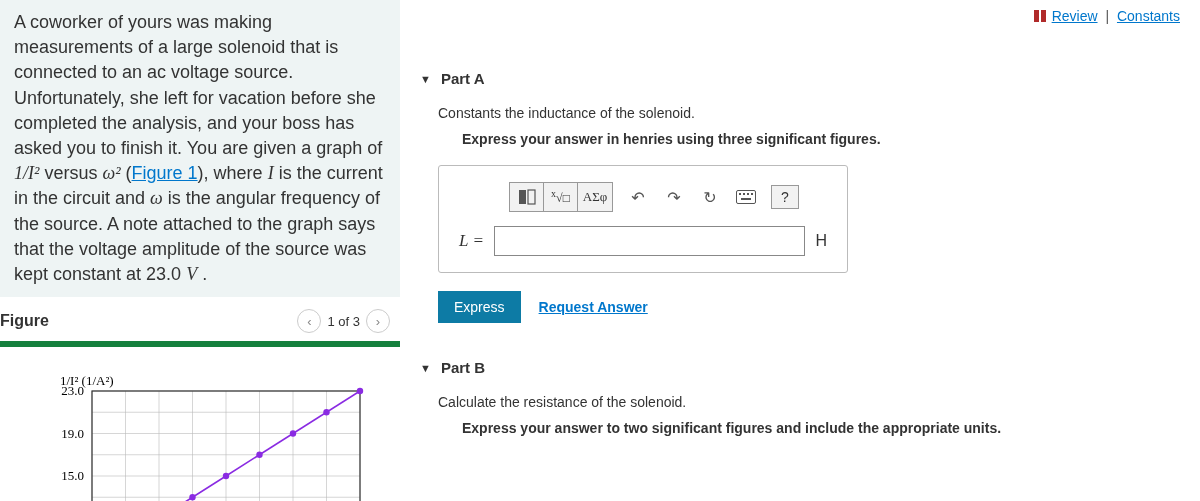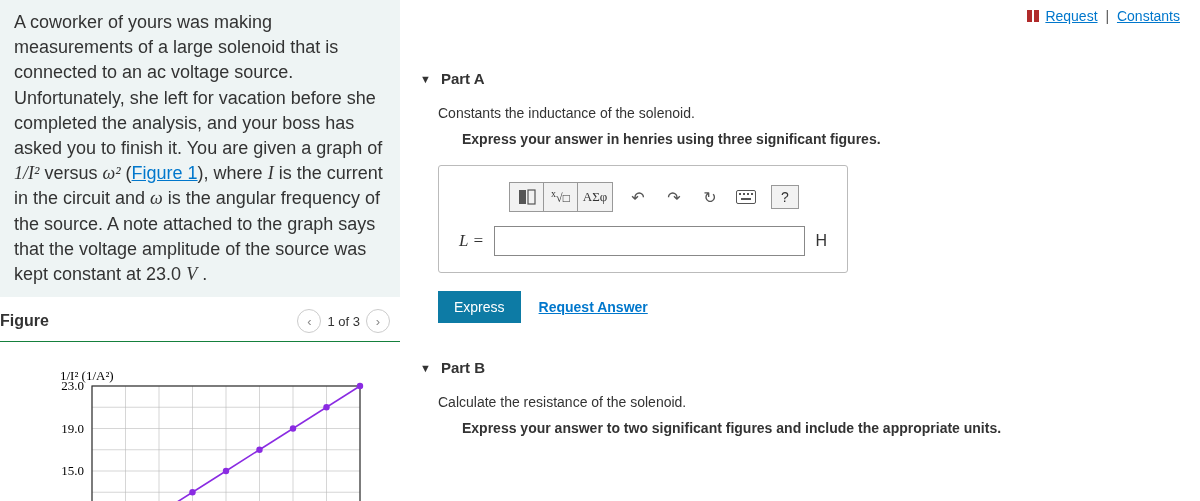--- a/index.html
+++ b/index.html
@@ -3,21 +3,21 @@
 <meta charset="utf-8">
 <style>
 * { box-sizing: border-box; margin: 0; padding: 0; }
 body { font-family: Arial, sans-serif; font-size: 14px; color: #333; background: #fff; width: 1200px; }
 .container { display: flex; }
 .left-panel { width: 400px; }
 .problem-text { background: #eef4f4; padding: 10px 14px; font-size: 18px; line-height: 1.4; color: #333; }
 .problem-text .math { font-family: 'Times New Roman', serif; font-style: italic; }
 .fig-link { color: #0077cc; text-decoration: underline; cursor: pointer; }
 .figure-section { padding: 12px 0 0 0; }
-.figure-header { display: flex; align-items: center; justify-content: space-between; padding: 0 10px 8px 0; border-bottom: 1px solid #15803d; }
+.figure-header { display: flex; align-items: center; justify-content: space-between; padding: 0 10px 8px 0; border-bottom: 6px solid #15803d; }
 .figure-title { font-weight: bold; font-size: 16px; }
 .fig-nav { display: flex; align-items: center; gap: 6px; font-size: 13px; }
 .nav-btn { width: 24px; height: 24px; border: 1px solid #ccc; border-radius: 50%; background: #fff; display: flex; align-items: center; justify-content: center; color: #888; cursor: pointer; }
 .graph-wrap { padding: 24px 0 0 30px; }
 .right-panel { flex: 1; padding: 0 20px; position: relative; }
 .top-links { position: absolute; top: 8px; right: 20px; font-size: 14px; }
 .top-links a { color: #0077cc; text-decoration: underline; cursor: pointer; }
 .top-links .sep { color: #555; margin: 0 4px; }
 .rv-icon { display:inline-block; vertical-align: middle; margin-right:4px;}
 .part { margin-top: 70px; }
@@ -108,21 +108,21 @@
           </svg>
       <div style="font-family: &quot;Times New Roman&quot;, serif; font-size: 13px; margin-top: -22px; margin-left: 268px; font-style: italic;">ω² (rad²/s²)</div></div>
     </div>
   </div>
 
   <div class="right-panel">
     <div class="top-links">
       <span class="rv-icon"><svg width="14" height="12">
             <rect x="0" y="0" width="5" height="12" fill="#b02a2a"></rect>
             <rect x="7" y="0" width="5" height="12" fill="#b02a2a"></rect>
-          </svg></span><a>Request</a>
+          </svg></span><a>Review</a>
       <span class="sep">|</span>
       <a>Constants</a>
     </div>
 
     <div class="part">
       <div class="part-header">
         <span class="caret">▼</span>
         <span>Part A</span>
       </div>
       <div class="part-body">

